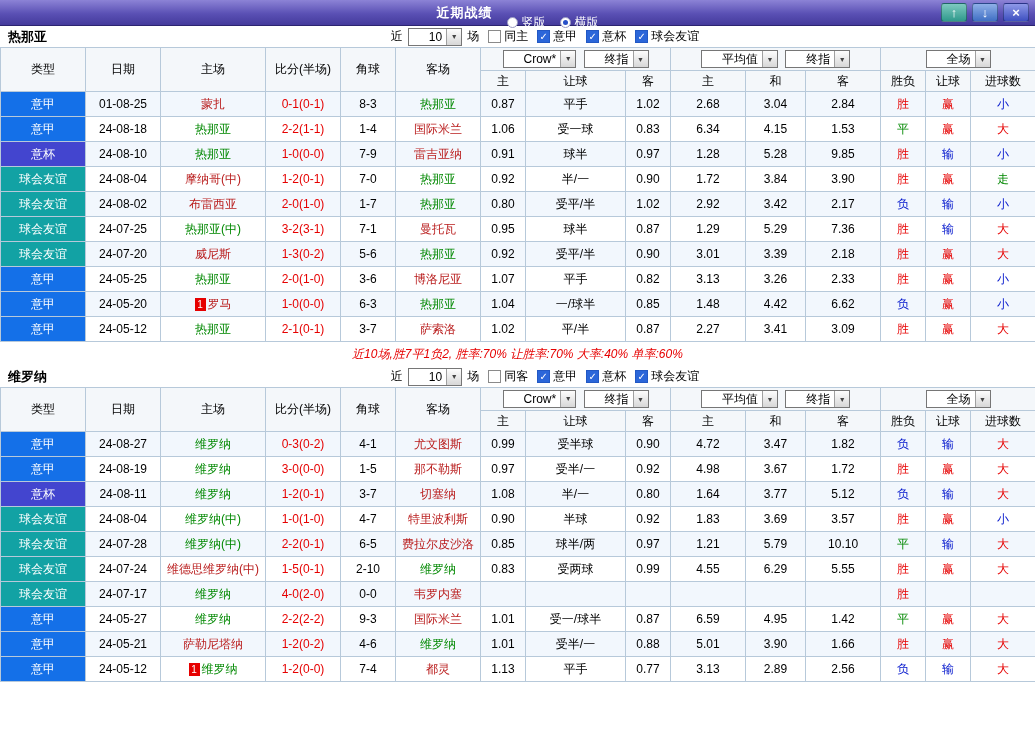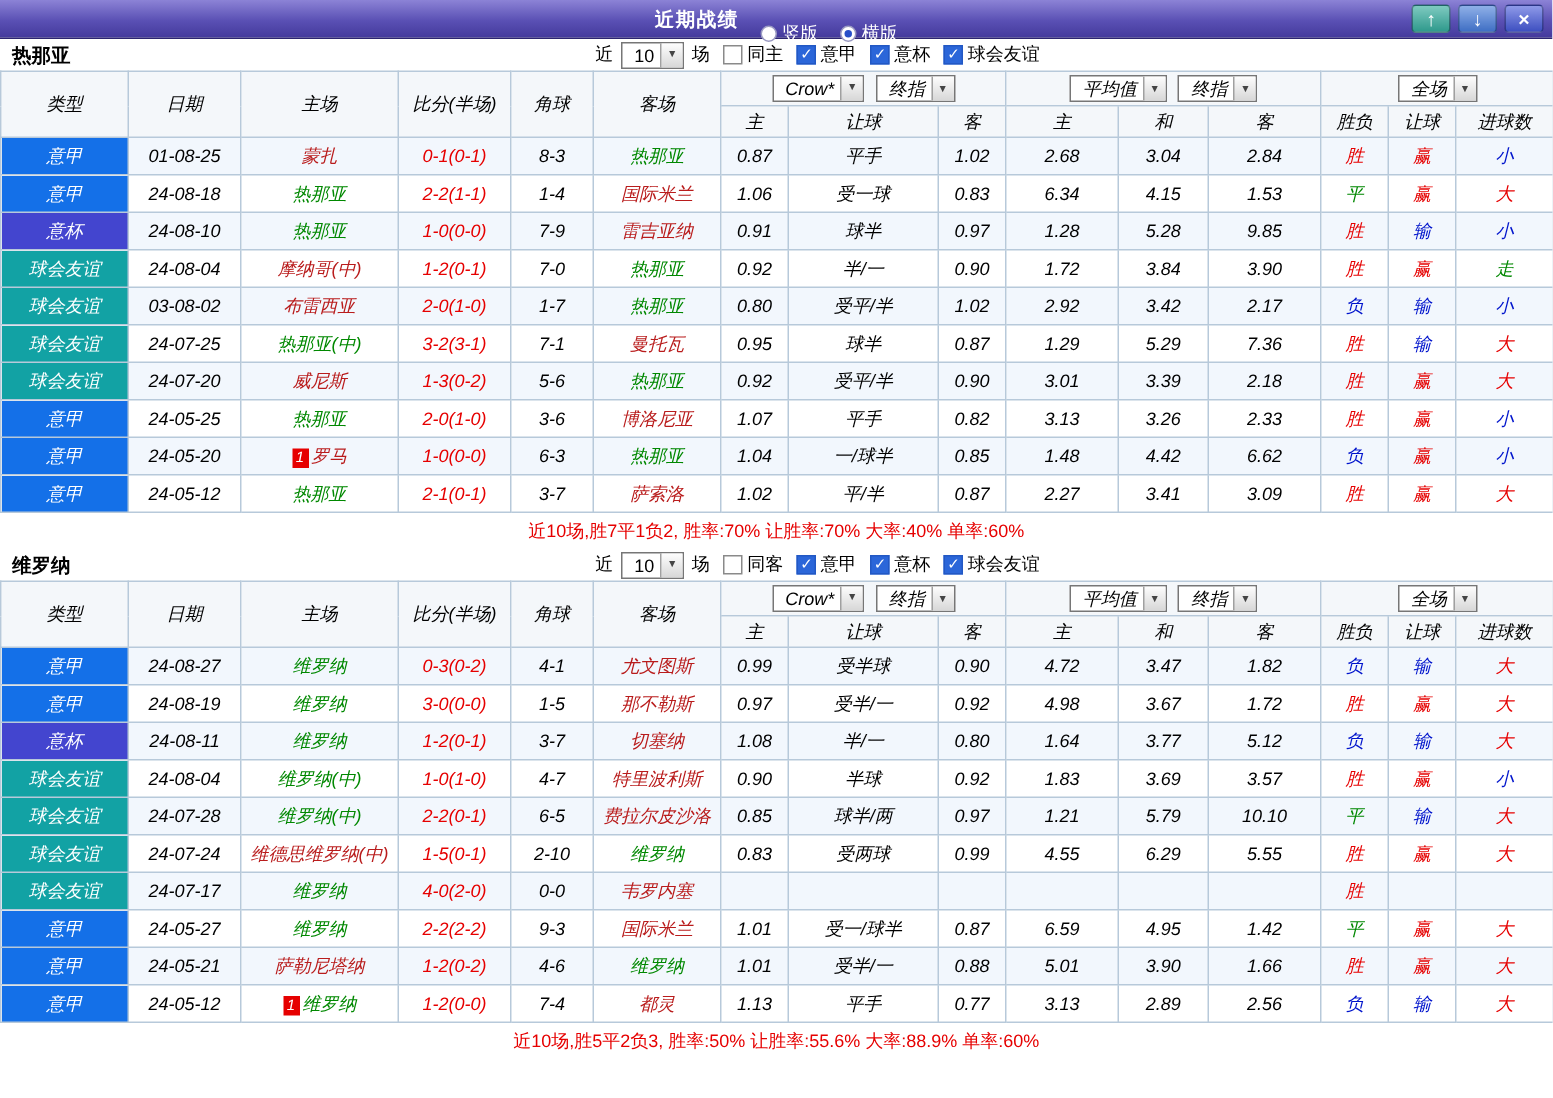--- a/index.html
+++ b/index.html
@@ -18,47 +18,47 @@
   .tb-buttons{margin-left:auto;display:flex;gap:5px;padding-right:6px;position:relative;z-index:1;}
   .tb-btn{width:26px;height:19px;border-radius:3px;display:flex;align-items:center;justify-content:center;color:#fff;font-size:13px;font-weight:bold;cursor:pointer;border:1px solid rgba(0,0,30,.35);}
   .tb-btn.up{background:linear-gradient(180deg,#7ecac0,#2f998c);}
   .tb-btn.down{background:linear-gradient(180deg,#8fb0e8,#3f6fc4);}
   .tb-btn.close{background:linear-gradient(180deg,#8e99e8,#3d4fc0);}
 
   
   .control-bar{height:21px;display:flex;align-items:center;background:#fff;}
   .team-name{padding:0 8px;font-weight:bold;font-size:13px;}
   .filter-controls{flex:1;display:flex;justify-content:center;align-items:center;gap:3px;}
-  .select{display:inline-flex;align-items:center;height:18px;border:1px solid #767676;background:#fff;padding-left:8px;margin:0 2px;cursor:pointer;}
+  .select{display:inline-flex;align-items:center;height:18px;border:1px solid #767676;background:#fff;padding-left:20px;margin:0 2px;cursor:pointer;}
   .sel-btn{width:15px;align-self:stretch;margin-left:4px;background:linear-gradient(#fdfdfd,#d7d7d7);border-left:1px solid #a0a0a0;display:inline-flex;align-items:center;justify-content:center;font-size:7px;color:#444;}
   .checkbox{width:13px;height:13px;border:1px solid #8a8a8a;background:#fff;display:inline-flex;align-items:center;justify-content:center;margin-left:6px;cursor:pointer;}
   .checkbox.checked{background:#2b66d9;border-color:#2258c4;color:#fff;font-size:10px;font-weight:bold;}
   .checkbox.checked span{line-height:1;}
 
   
-  table{border-collapse:collapse;table-layout:fixed;width:1035px;font-style:italic;}
+  table{border-collapse:collapse;table-layout:fixed;width:1035px;}
   th,td{border:1px solid #b7c9da;text-align:center;padding:0;overflow:hidden;white-space:nowrap;}
   thead th{background:#f4f7fa;font-weight:normal;height:21px;}
   .sel-row th{height:23px;}
   tbody td{height:25px;}
   tbody tr:nth-child(odd){background:#f2f7fd;}
   tbody tr:nth-child(even){background:#ffffff;}
   .type-cell{color:#fff;}
   .type-cell.league{background:#1470e8;}
   .type-cell.cup{background:#4345cf;}
   .type-cell.friendly{background:#12a2a4;}
   .score-cell{color:#e60000;}
   .team-cell{cursor:pointer;}
   .team-cell .tname{color:#b91c1c;}
   .team-cell.focus .tname{color:#008800;}
   .rank-badge{display:inline-block;background:#e60000;color:#fff;font-size:10px;line-height:13px;width:11px;height:13px;margin-right:2px;}
   .res-cell.pos{color:#e60000;}
   .res-cell.neg{color:#0014cc;}
   .res-cell.neu{color:#008800;}
-  .summary{height:24px;line-height:24px;text-align:center;color:#e60000;background:#fff;}
+  .summary{height:24px;line-height:24px;text-align:center;color:#e60000;background:#fff;font-style:italic;}
 </style>
 </head>
 <body>
 
 <div class="app">
 
   <header class="titlebar">
     <div class="title-group">
       <span class="title">近期战绩</span>
       <span class="radio-opt">
@@ -239,21 +239,21 @@
             <td class="odds-cell">0.90</td>
             <td class="odds-cell">1.72</td>
             <td class="odds-cell">3.84</td>
             <td class="odds-cell">3.90</td>
             <td class="res-cell pos">胜</td>
             <td class="res-cell pos">赢</td>
             <td class="res-cell neu">走</td>
           </tr>
           <tr>
             <td class="type-cell friendly">球会友谊</td>
-            <td class="date-cell">03-08-02</td>
+            <td class="date-cell">24-08-02</td>
             <td class="team-cell"><span class="tname">布雷西亚</span></td>
             <td class="score-cell">2-0(1-0)</td>
             <td class="corner-cell">1-7</td>
             <td class="team-cell focus"><span class="tname">热那亚</span></td>
             <td class="odds-cell">0.80</td>
             <td class="hcap-cell">受平/半</td>
             <td class="odds-cell">1.02</td>
             <td class="odds-cell">2.92</td>
             <td class="odds-cell">3.42</td>
             <td class="odds-cell">2.17</td>
@@ -609,16 +609,15 @@
             <td class="odds-cell">0.77</td>
             <td class="odds-cell">3.13</td>
             <td class="odds-cell">2.89</td>
             <td class="odds-cell">2.56</td>
             <td class="res-cell neg">负</td>
             <td class="res-cell neg">输</td>
             <td class="res-cell pos">大</td>
           </tr>
         </tbody>
     </table>
-    <div class="summary">近10场,胜5平2负3, 胜率:50% 让胜率:55.6% 大率:88.9% 单率:60%</div>
   </section>
 
 </div>
 
 </body></html>

